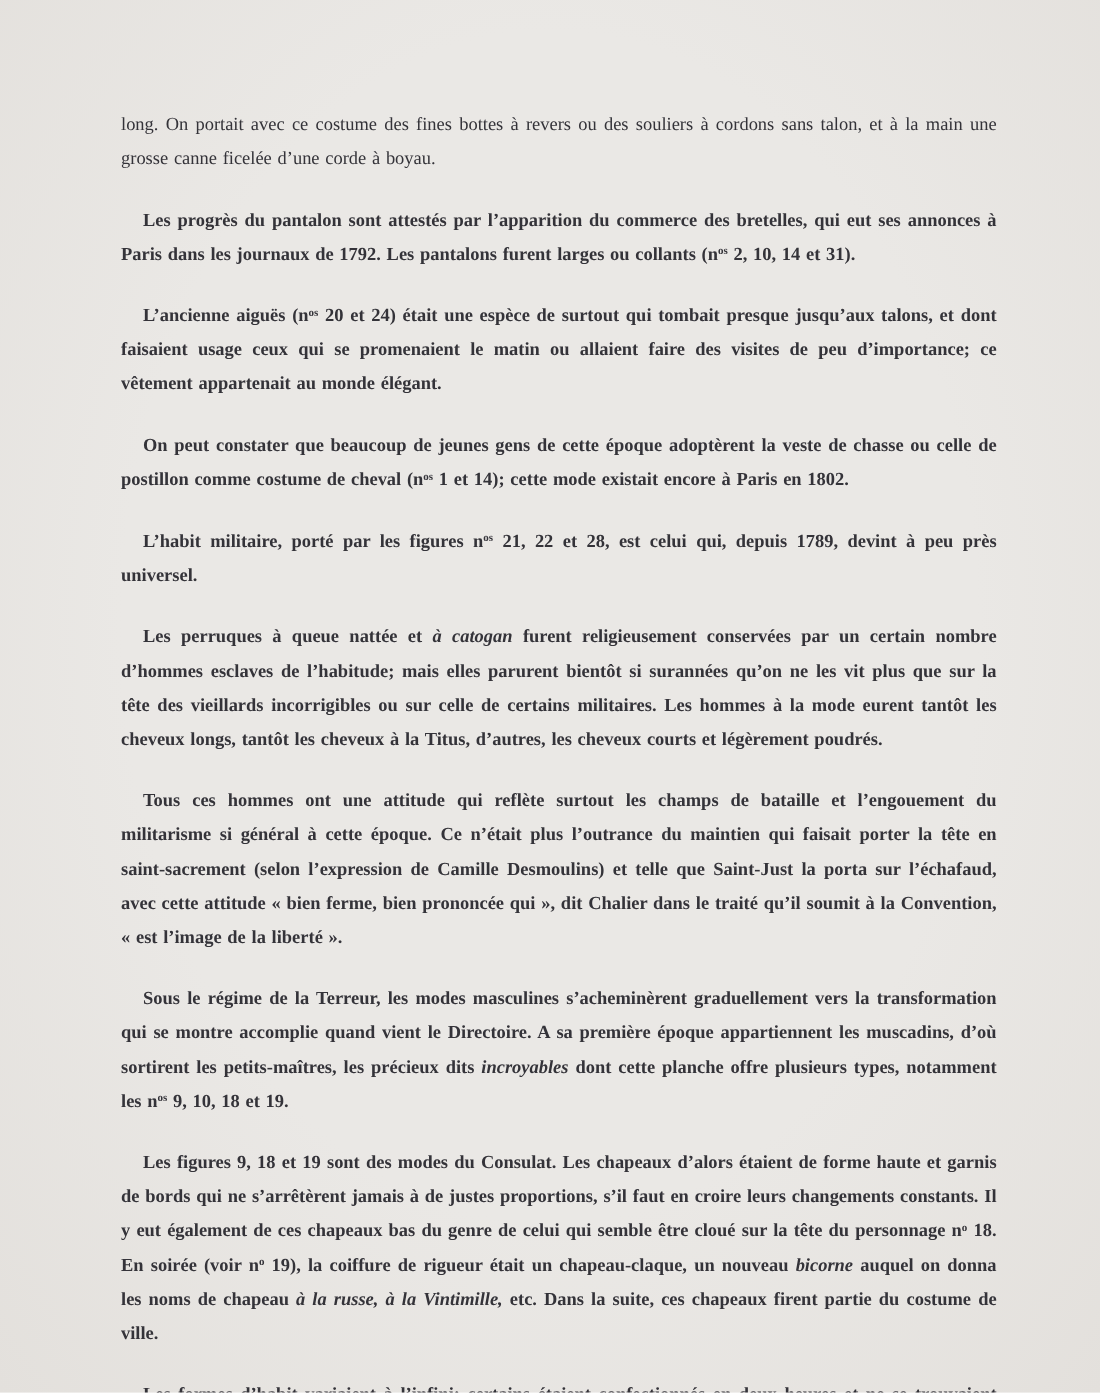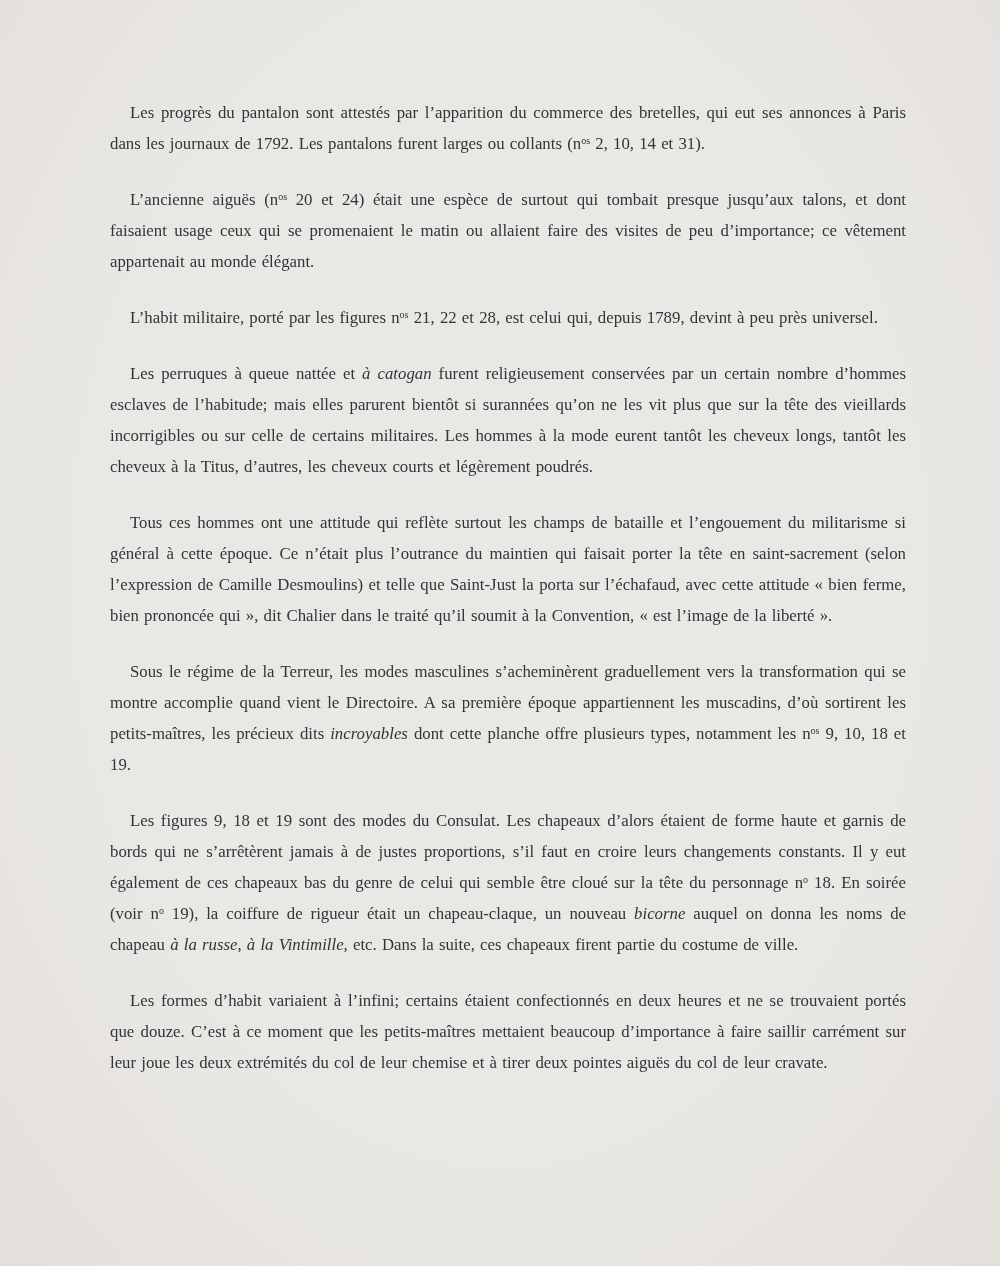--- a/index.html
+++ b/index.html
@@ -31,38 +31,41 @@
     font-size: 16.8px;
     line-height: 31px;
     text-align: justify;
     word-spacing: 1px;
   }
   .text-block p.para {
     margin: 0 0 25px 0;
   }
   .text-block p.para.indent {
     text-indent: 20px;
+    font-weight: bold;
   }
   .text-block .it {
     font-style: italic;
   }
   .text-block sup {
     font-size: 10px;
     line-height: 0;
     vertical-align: 5px;
     letter-spacing: 0;
   }
 </style>
 </head>
 <body>
 
 <div class="page">
   <div class="text-block">
+      <p class="para"><span class="">long. On portait avec ce costume des fines bottes à revers ou des souliers à cordons sans talon, et à la main une grosse canne ficelée d’une corde à boyau.</span></p>
       <p class="para indent"><span class="">Les progrès du pantalon sont attestés par l’apparition du commerce des bretelles, qui eut ses annonces à Paris dans les journaux de 1792. Les pantalons furent larges ou collants (n</span><sup>os</sup><span class=""> 2, 10, 14 et 31).</span></p>
       <p class="para indent"><span class="">L’ancienne aiguës (n</span><sup>os</sup><span class=""> 20 et 24) était une espèce de surtout qui tombait presque jusqu’aux talons, et dont faisaient usage ceux qui se promenaient le matin ou allaient faire des visites de peu d’importance; ce vêtement appartenait au monde élégant.</span></p>
+      <p class="para indent"><span class="">On peut constater que beaucoup de jeunes gens de cette époque adoptèrent la veste de chasse ou celle de postillon comme costume de cheval (n</span><sup>os</sup><span class=""> 1 et 14); cette mode existait encore à Paris en 1802.</span></p>
       <p class="para indent"><span class="">L’habit militaire, porté par les figures n</span><sup>os</sup><span class=""> 21, 22 et 28, est celui qui, depuis 1789, devint à peu près universel.</span></p>
       <p class="para indent"><span class="">Les perruques à queue nattée et </span><span class="it">à catogan</span><span class=""> furent religieusement conservées par un certain nombre d’hommes esclaves de l’habitude; mais elles parurent bientôt si surannées qu’on ne les vit plus que sur la tête des vieillards incorrigibles ou sur celle de certains militaires. Les hommes à la mode eurent tantôt les cheveux longs, tantôt les cheveux à la Titus, d’autres, les cheveux courts et légèrement poudrés.</span></p>
       <p class="para indent"><span class="">Tous ces hommes ont une attitude qui reflète surtout les champs de bataille et l’engouement du militarisme si général à cette époque. Ce n’était plus l’outrance du maintien qui faisait porter la tête en saint-sacrement (selon l’expression de Camille Desmoulins) et telle que Saint-Just la porta sur l’échafaud, avec cette attitude « bien ferme, bien prononcée qui », dit Chalier dans le traité qu’il soumit à la Convention, « est l’image de la liberté ».</span></p>
       <p class="para indent"><span class="">Sous le régime de la Terreur, les modes masculines s’acheminèrent graduellement vers la transformation qui se montre accomplie quand vient le Directoire. A sa première époque appartiennent les muscadins, d’où sortirent les petits-maîtres, les précieux dits </span><span class="it">incroyables</span><span class=""> dont cette planche offre plusieurs types, notamment les n</span><sup>os</sup><span class=""> 9, 10, 18 et 19.</span></p>
       <p class="para indent"><span class="">Les figures 9, 18 et 19 sont des modes du Consulat. Les chapeaux d’alors étaient de forme haute et garnis de bords qui ne s’arrêtèrent jamais à de justes proportions, s’il faut en croire leurs changements constants. Il y eut également de ces chapeaux bas du genre de celui qui semble être cloué sur la tête du personnage n</span><sup>o</sup><span class=""> 18. En soirée (voir n</span><sup>o</sup><span class=""> 19), la coiffure de rigueur était un chapeau-claque, un nouveau </span><span class="it">bicorne</span><span class=""> auquel on donna les noms de chapeau </span><span class="it">à la russe, à la Vintimille,</span><span class=""> etc. Dans la suite, ces chapeaux firent partie du costume de ville.</span></p>
       <p class="para indent"><span class="">Les formes d’habit variaient à l’infini; certains étaient confectionnés en deux heures et ne se trouvaient portés que douze. C’est à ce moment que les petits-maîtres mettaient beaucoup d’importance à faire saillir carrément sur leur joue les deux extrémités du col de leur chemise et à tirer deux pointes aiguës du col de leur cravate.</span></p>
     </div>
 </div>
 
 </body></html>

